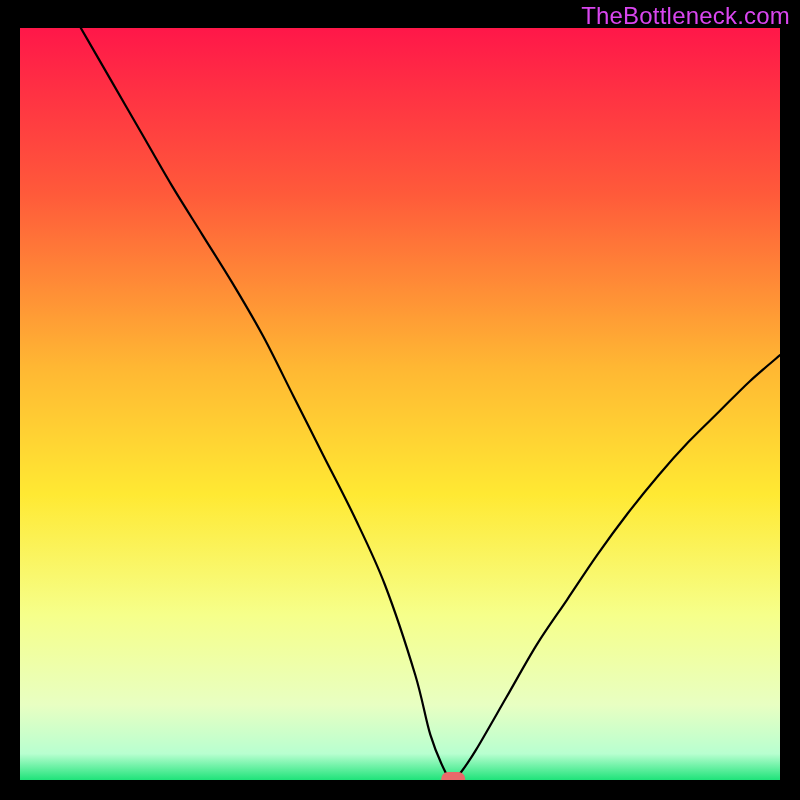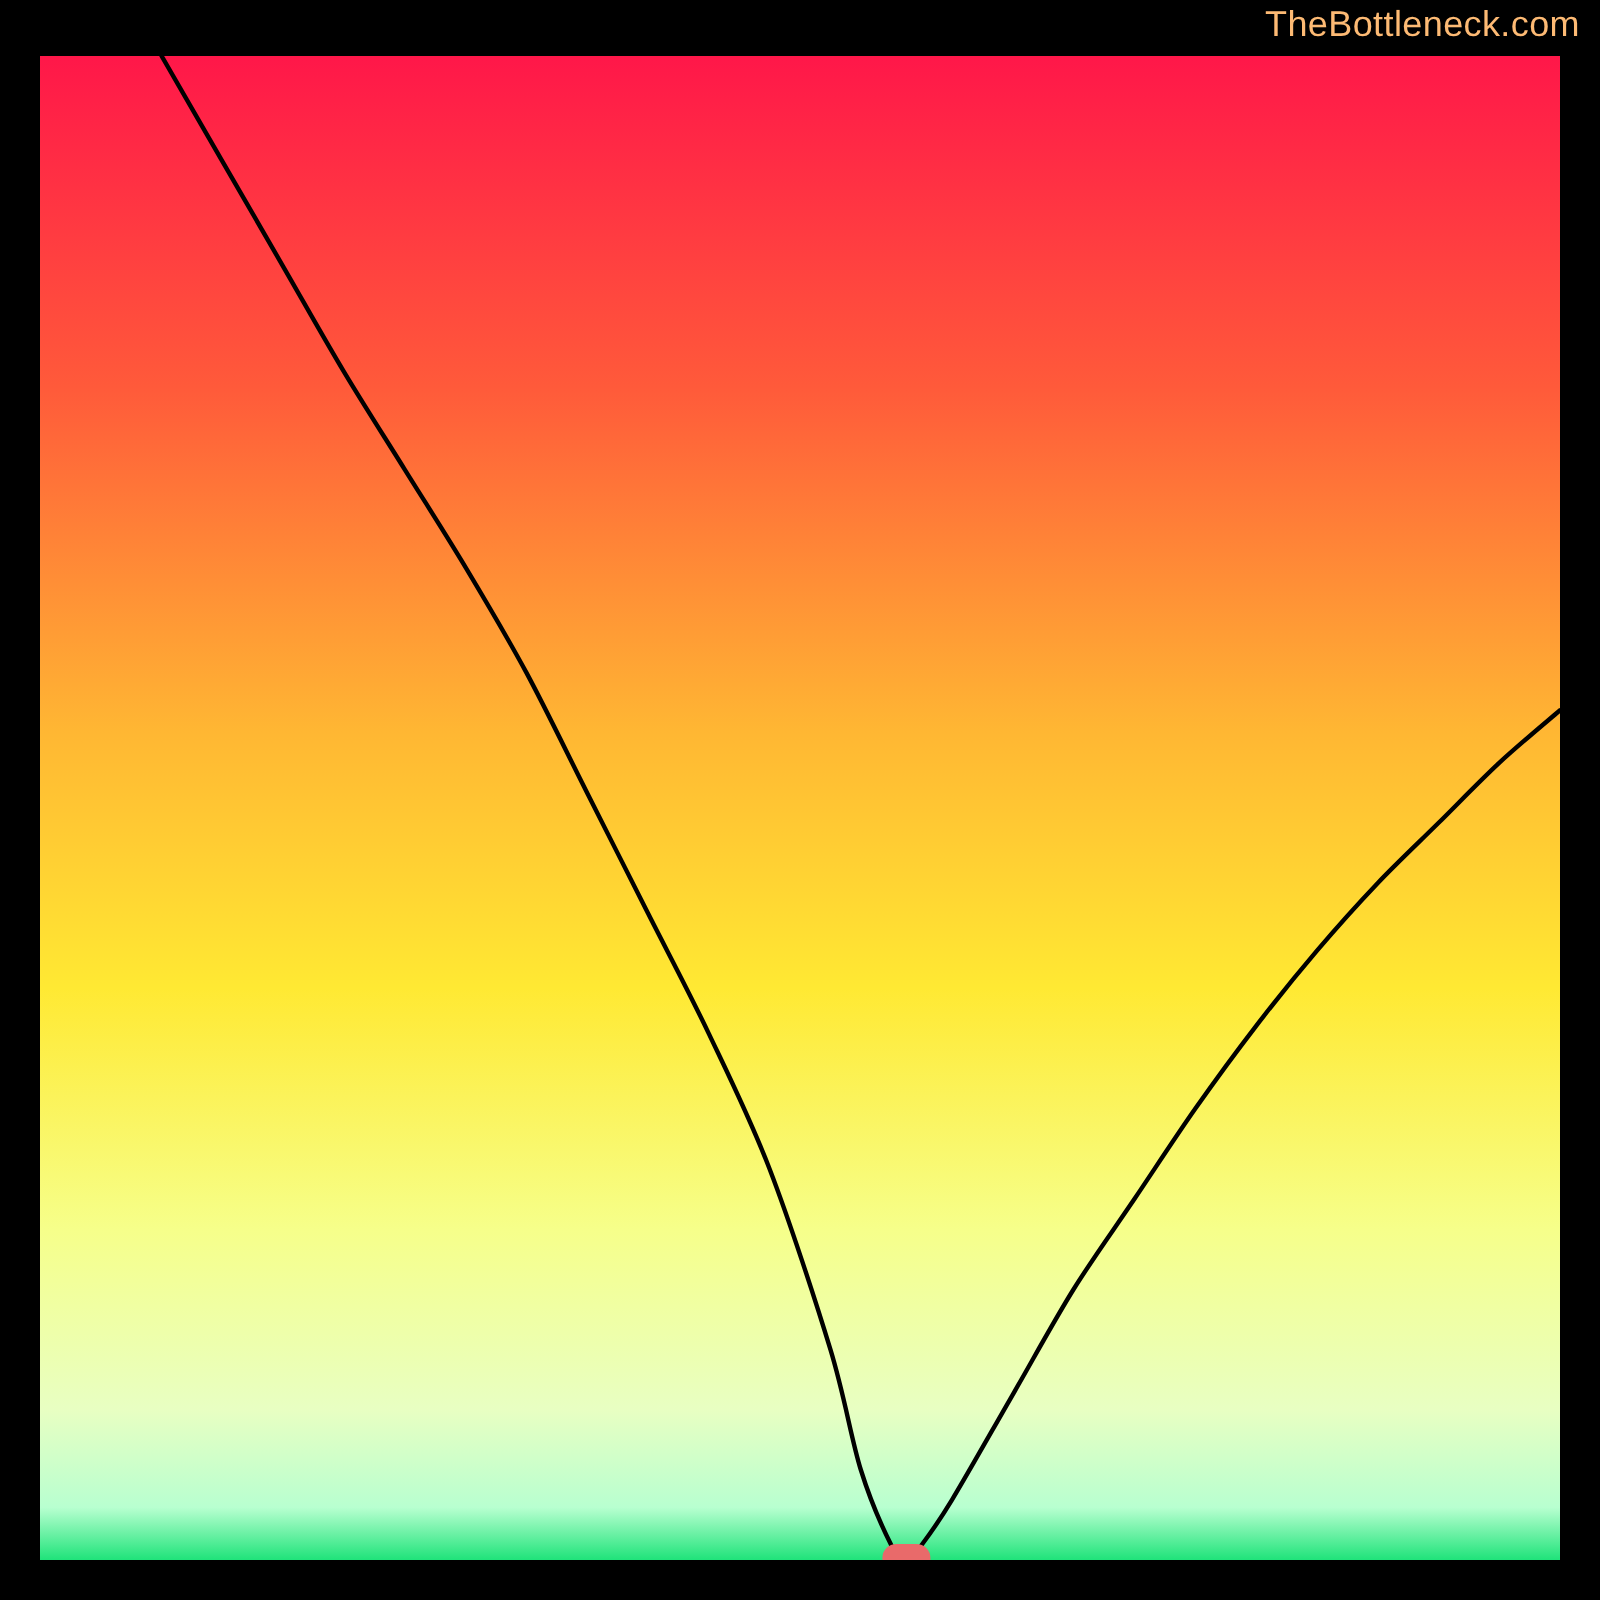--- a/index.html
+++ b/index.html
@@ -14,22 +14,22 @@
   .frame {
     position: relative;
     width: 800px;
     height: 800px;
     background: #000;
   }
   .watermark {
     position: absolute;
     top: 2px;
     right: 10px;
-    color: #fdba74;
-    font-size: 18px;
+    color: #d946ef;
+    font-size: 24px;
     font-weight: 500;
     letter-spacing: 0.2px;
     z-index: 5;
   }
   .plot {
     position: absolute;
     left: 20px;
     top: 28px;
     width: 760px;
     height: 752px;

